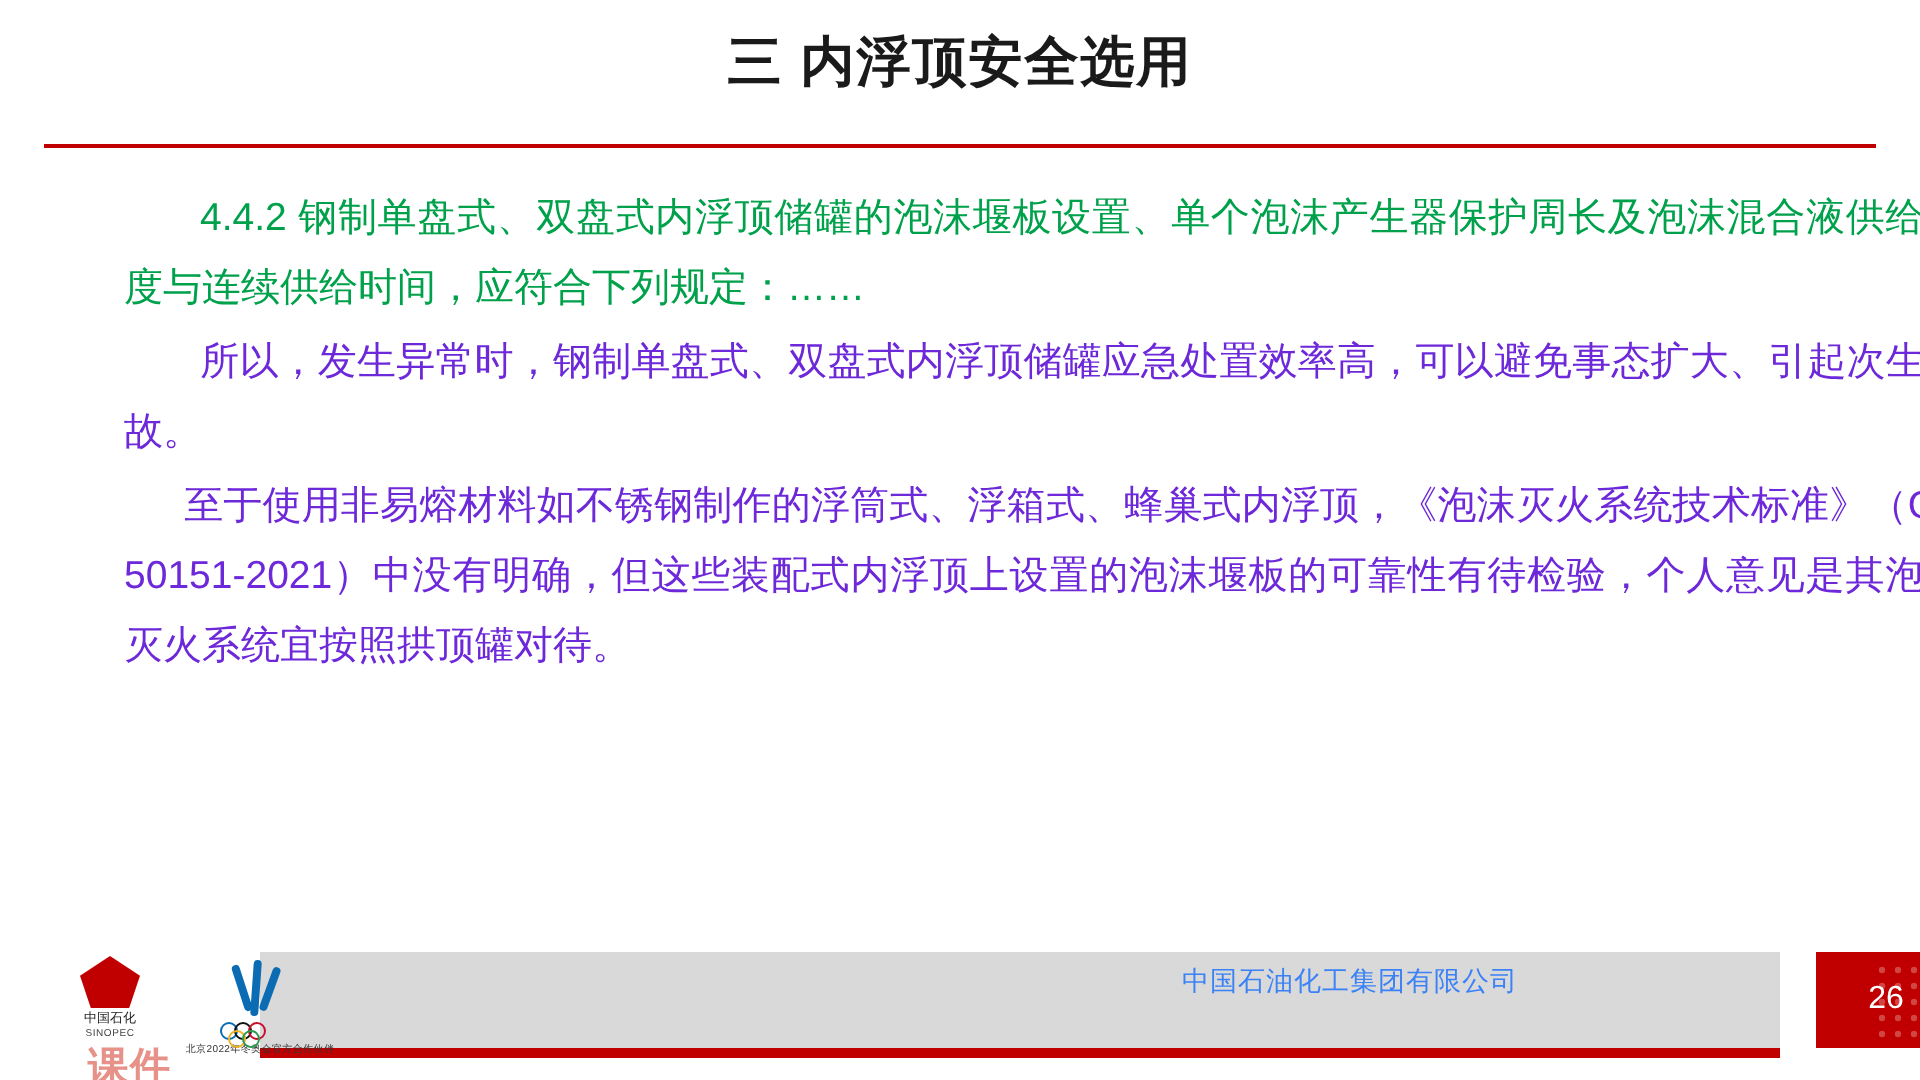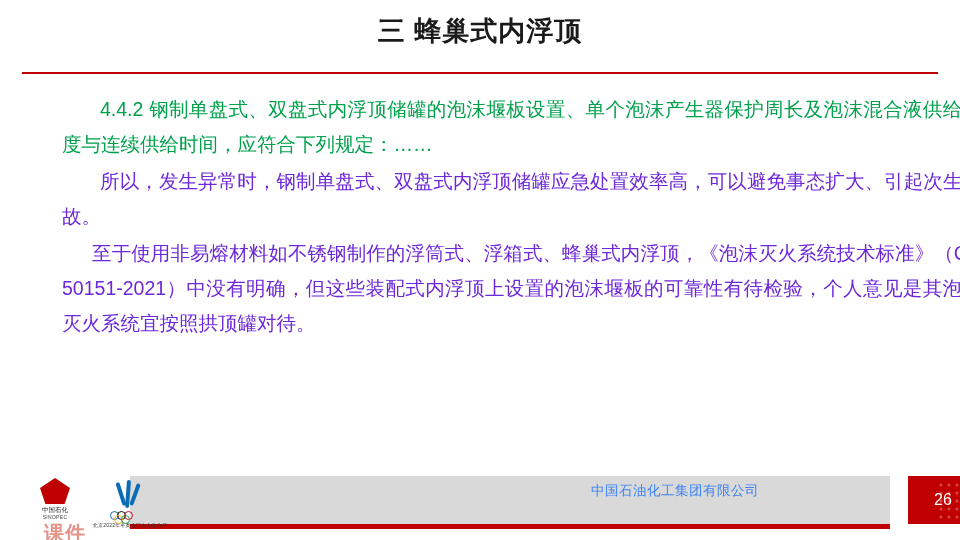--- a/index.html
+++ b/index.html
@@ -246,21 +246,21 @@
     opacity: 0.55;
     letter-spacing: 1px;
   }
 </style>
 </head>
 <body>
 
 <div class="slide">
 
   <div class="title-block">
-    <h1 class="slide-title">三  蜂巢式内浮顶</h1>
+    <h1 class="slide-title">三  内浮顶安全选用</h1>
   </div>
   <div class="title-rule"></div>
 
   <div class="body-block">
     <p class="para green"><span class="indent"></span><span>4.4.2 钢制单盘式、双盘式内浮顶储罐的泡沫堰板设置、单个泡沫产生器保护周长及泡沫混合液供给强度与连续供给时间，应符合下列规定：……</span></p>
     <p class="para"><span class="indent"></span><span>所以，发生异常时，钢制单盘式、双盘式内浮顶储罐应急处置效率高，可以避免事态扩大、引起次生事故。</span></p>
     <p class="para"><span class="indent-sm"></span><span>至于使用非易熔材料如不锈钢制作的浮筒式、浮箱式、蜂巢式内浮顶，《泡沫灭火系统技术标准》（GB 50151-2021）中没有明确，但这些装配式内浮顶上设置的泡沫堰板的可靠性有待检验，个人意见是其泡沫灭火系统宜按照拱顶罐对待。</span></p>
   </div>
 
   <div class="footer">

